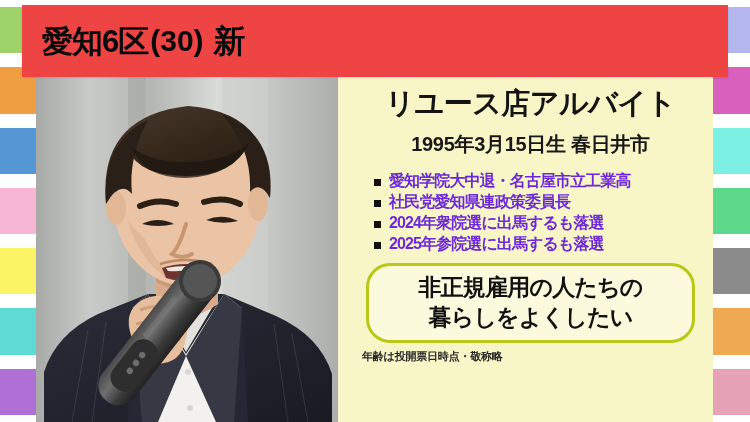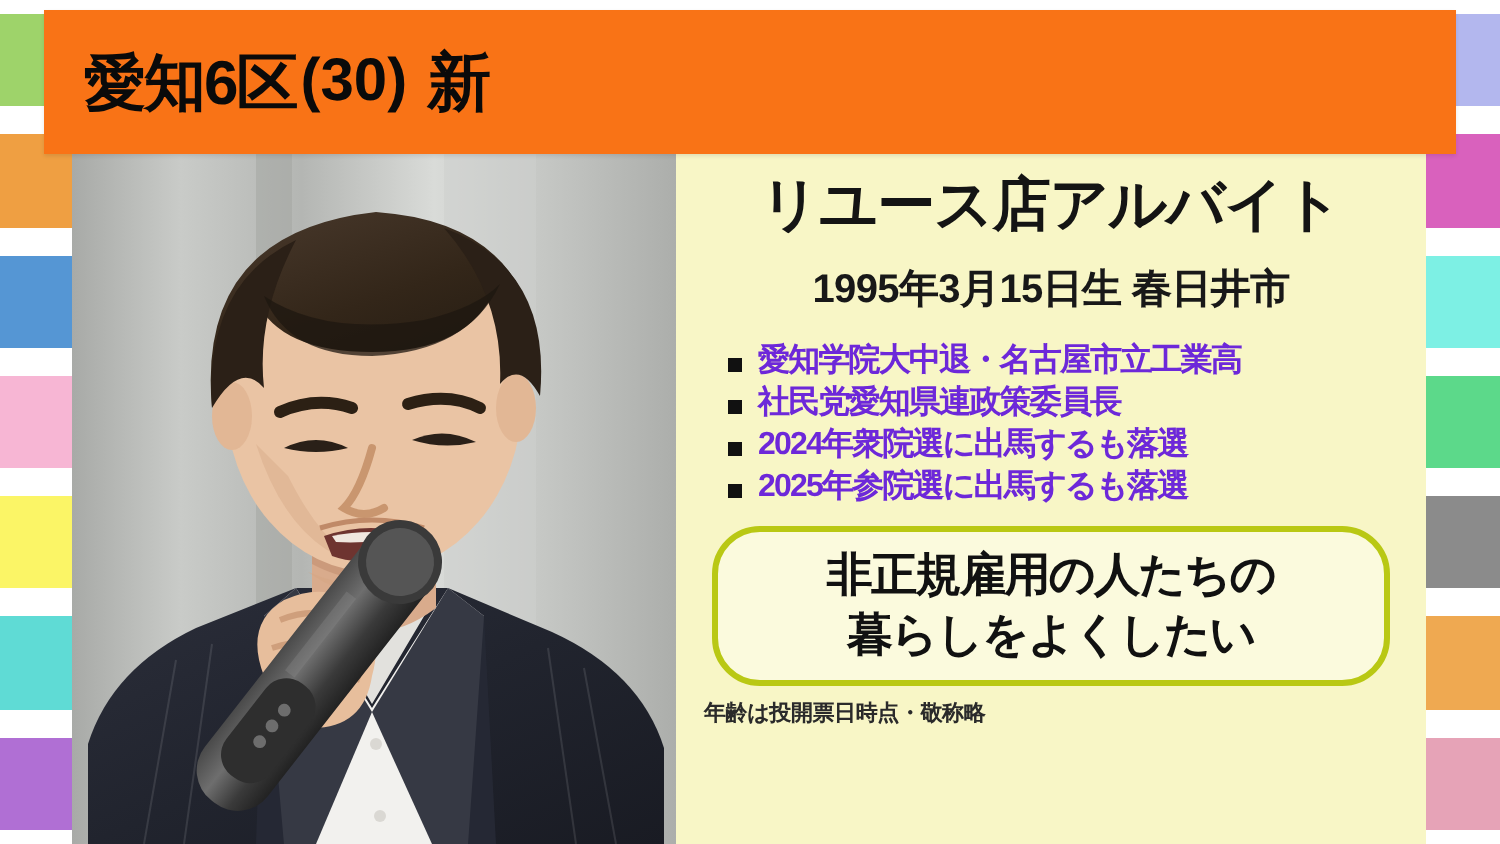--- a/index.html
+++ b/index.html
@@ -59,21 +59,21 @@
   
   #profile-panel {
     position: absolute;
     left: 338px;
     top: 72px;
     width: 375px;
     height: 350px;
     background: #f8f6c6;
     z-index: 2;
     box-sizing: border-box;
-    padding: 10px 14px 0 14px;
+    padding: 10px 14px 0 24px;
   }
 
   #job-title {
     text-align: center;
     font-size: 29px;
     font-weight: bold;
     letter-spacing: -0.5px;
     color: #141414;
     line-height: 1.1;
     margin-top: 6px;
@@ -138,21 +138,21 @@
     letter-spacing: -0.2px;
   }
 
   
   #headline-bar {
     position: absolute;
     left: 22px;
     top: 5px;
     width: 706px;
     height: 72px;
-    background: #f97316;
+    background: #ef4444;
     z-index: 5;
     display: flex;
     align-items: center;
     padding-left: 20px;
     box-sizing: border-box;
     box-shadow: 0 1px 2px rgba(0,0,0,0.10);
   }
 
   #district {
     font-size: 31px;

